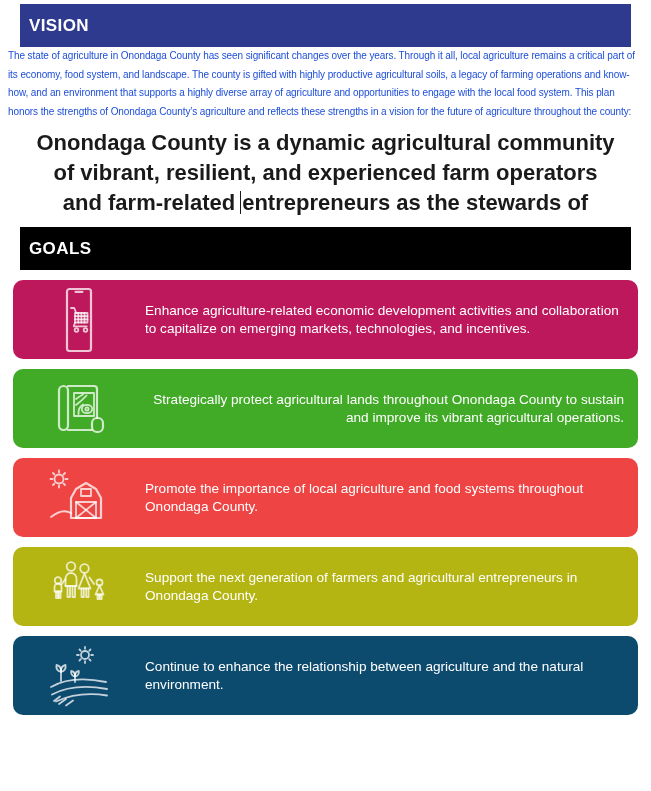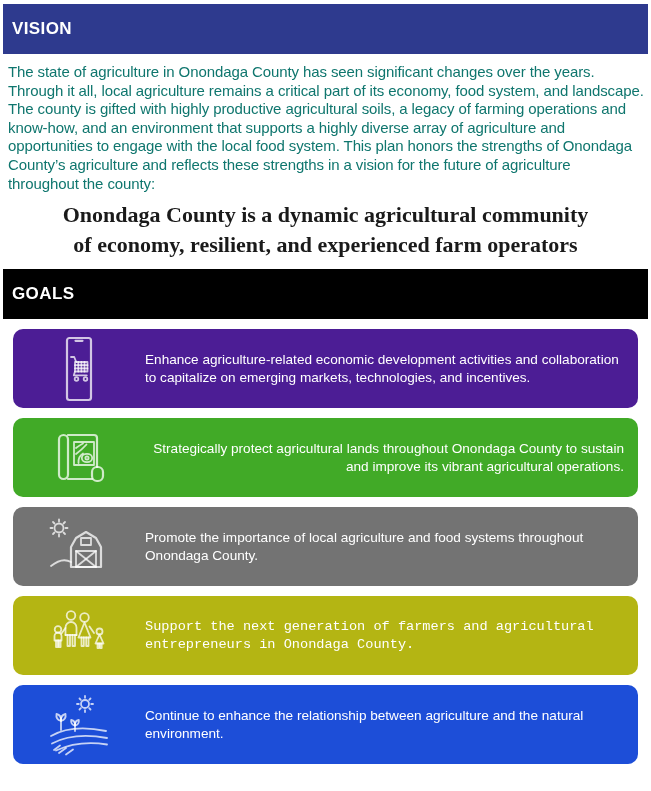--- a/index.html
+++ b/index.html
@@ -2,35 +2,35 @@
 <html><head>
 <meta charset="utf-8">
 <style>
   html,body{margin:0;padding:0;}
   body{
     width:651px;height:791px;background:#ffffff;
     font-family:"Liberation Sans","DejaVu Sans",sans-serif;
     position:relative;overflow:hidden;
   }
   .section-bar{
-    margin:0 3px;height:50px;display:flex;align-items:center;
+    margin:0 20px;height:43px;display:flex;align-items:center;
     padding-left:9px;box-sizing:border-box;
     color:#ffffff;font-size:17px;font-weight:bold;letter-spacing:0.4px;
   }
   #vision-bar{margin-top:4px;}
   #goals-bar{margin-top:9px;}
   .intro{
-    margin:9px 8px 0 8px;width:637px;
-    font-size:15px;line-height:18.6px;color:#0f766e;letter-spacing:-0.1px;
+    margin:0 8px 0 8px;width:637px;
+    font-size:10px;line-height:18.6px;color:#1d4ed8;letter-spacing:-0.1px;
   }
   .statement{
     margin-top:7px;text-align:center;
     font-size:22px;font-weight:bold;line-height:30px;color:#1a1a1a;
   }
-  .statement .line{white-space:nowrap;font-family:Liberation Serif, serif;}
+  .statement .line{white-space:nowrap;}
   .caret{
     display:inline-block;width:1px;height:23px;background:#1a1a1a;
     vertical-align:-4px;margin:0 1px 0 5px;
   }
   .goals-list{margin:0 13px;}
   .goal-item{
     height:79px;margin-top:10px;border-radius:10px;
     display:flex;align-items:center;color:#ffffff;
   }
   .goal-icon{
@@ -49,30 +49,31 @@
 <body>
 
 <div class="section-bar" id="vision-bar" style="background: rgb(46, 58, 142);">
   <span>VISION</span>
 </div>
 
 <div class="intro">The state of agriculture in Onondaga County has seen significant changes over the years. Through it all, local agriculture remains a critical part of its economy, food system, and landscape. The county is gifted with highly productive agricultural soils, a legacy of farming operations and know-how, and an environment that supports a highly diverse array of agriculture and opportunities to engage with the local food system. This plan honors the strengths of Onondaga County’s agriculture and reflects these strengths in a vision for the future of agriculture throughout the county:</div>
 
 <div class="statement">
   <div class="line">Onondaga County is a dynamic agricultural community</div>
-  <div class="line">of economy, resilient, and experienced farm operators</div>
+  <div class="line">of vibrant, resilient, and experienced farm operators</div>
+  <div class="line"><span>and farm-related</span><span class="caret"></span><span>entrepreneurs as the stewards of</span></div>
 </div>
 
 <div class="section-bar" id="goals-bar" style="background: #000000;">
   <span>GOALS</span>
 </div>
 
 <div class="goals-list">
 
-  <div class="goal-item" style="background: #4c1d95;">
+  <div class="goal-item" style="background: #be185d;">
     <div class="goal-icon">
       <svg width="64" height="68" viewBox="0 0 64 68">
         <rect class="stk" x="20" y="3" width="24" height="62" rx="2.5" stroke-width="2.6"></rect>
         <line class="stk" x1="28.5" y1="5.8" x2="35.5" y2="5.8" stroke-width="2.6"></line>
         <path class="stk-thin" d="M24,22 h3.2 l2,5"></path>
         <rect class="stk-thin" x="28" y="27" width="12.5" height="9.5"></rect>
         <line class="stk-thin" x1="31.3" y1="27" x2="31.3" y2="36.5"></line>
         <line class="stk-thin" x1="34.4" y1="27" x2="34.4" y2="36.5"></line>
         <line class="stk-thin" x1="37.5" y1="27" x2="37.5" y2="36.5"></line>
         <line class="stk-thin" x1="28" y1="30.2" x2="40.5" y2="30.2"></line>
@@ -96,21 +97,21 @@
         <path class="stk-thin" d="M30,22 q4,-3 7,-4.5"></path>
         <path class="stk-thin" d="M30,28 q6.5,-5 10.5,-9.5"></path>
         <circle class="stk-thin" cx="41" cy="32" r="1.6"></circle>
         <ellipse class="stk-thin" cx="41" cy="32" rx="5.2" ry="4.2"></ellipse>
         <path class="stk-thin" d="M32.5,37 q-0.5,-6.5 4.5,-9.5"></path>
       </svg>
     </div>
     <div class="goal-text">Strategically protect agricultural lands throughout Onondaga County to sustain and improve its vibrant agricultural operations.</div>
   </div>
 
-  <div class="goal-item" style="background: #737373;">
+  <div class="goal-item" style="background: #ef4444;">
     <div class="goal-icon">
       <svg width="68" height="64" viewBox="0 0 68 64">
         <circle class="stk-thin" cx="14" cy="13" r="4.5"></circle>
         <line class="stk-thin" x1="14" y1="4.5" x2="14" y2="6.5"></line>
         <line class="stk-thin" x1="14" y1="19.5" x2="14" y2="21.5"></line>
         <line class="stk-thin" x1="5.5" y1="13" x2="7.5" y2="13"></line>
         <line class="stk-thin" x1="20.5" y1="13" x2="22.5" y2="13"></line>
         <line class="stk-thin" x1="8" y1="7" x2="9.5" y2="8.5"></line>
         <line class="stk-thin" x1="18.5" y1="17.5" x2="20" y2="19"></line>
         <line class="stk-thin" x1="20" y1="7" x2="18.5" y2="8.5"></line>
@@ -119,21 +120,21 @@
         <rect class="stk-thin" x="36" y="23" width="10" height="7"></rect>
         <rect class="stk-thin" x="31" y="36" width="20" height="16"></rect>
         <line class="stk-thin" x1="31" y1="36" x2="51" y2="52"></line>
         <line class="stk-thin" x1="51" y1="36" x2="31" y2="52"></line>
         <path class="stk-thin" d="M6,51 q11,-9 20,-4"></path>
       </svg>
     </div>
     <div class="goal-text">Promote the importance of local agriculture and food systems throughout Onondaga County.</div>
   </div>
 
-  <div class="goal-item" style="background: rgb(180, 181, 19); font-family: Liberation Mono, monospace;">
+  <div class="goal-item" style="background: rgb(180, 181, 19);">
     <div class="goal-icon">
       <svg width="64" height="60" viewBox="0 0 64 60">
         <circle class="stk-thin" cx="24" cy="9.5" r="4.3"></circle>
         <path class="stk-thin" d="M18.5,29 V21.5 a5.5,5.5 0 0 1 11,0 V29"></path>
         <path class="stk-thin" d="M18.5,29 h11"></path>
         <path class="stk-thin" d="M20.5,29 V40 h2.5 V29"></path>
         <path class="stk-thin" d="M25.5,29 V40 h2.5 V29"></path>
         <path class="stk-thin" d="M18.5,22 L14.5,27.5"></path>
         <circle class="stk-thin" cx="37.5" cy="11.5" r="4.3"></circle>
         <path class="stk-thin" d="M37.5,16.5 L31.5,31.5 H43.5 Z"></path>
@@ -146,21 +147,21 @@
         <path class="stk-thin" d="M11.8,34.5 V41 h1.8 V34.5"></path>
         <circle class="stk-thin" cx="52.5" cy="25.5" r="3"></circle>
         <path class="stk-thin" d="M52.5,28.5 L48.5,37.5 H56.5 Z"></path>
         <path class="stk-thin" d="M50.5,37.5 V42 h1.5 V37.5"></path>
         <path class="stk-thin" d="M53.2,37.5 V42 h1.5 V37.5"></path>
       </svg>
     </div>
     <div class="goal-text">Support the next generation of farmers and agricultural entrepreneurs in Onondaga County.</div>
   </div>
 
-  <div class="goal-item" style="background: #1d4ed8;">
+  <div class="goal-item" style="background: #0c4a6e;">
     <div class="goal-icon">
       <svg width="66" height="64" viewBox="0 0 66 64">
         <circle class="stk-thin" cx="39" cy="11" r="4"></circle>
         <line class="stk-thin" x1="39" y1="3" x2="39" y2="4.8"></line>
         <line class="stk-thin" x1="39" y1="17.2" x2="39" y2="19"></line>
         <line class="stk-thin" x1="31" y1="11" x2="32.8" y2="11"></line>
         <line class="stk-thin" x1="45.2" y1="11" x2="47" y2="11"></line>
         <line class="stk-thin" x1="33.5" y1="5.5" x2="34.8" y2="6.8"></line>
         <line class="stk-thin" x1="43.2" y1="15.2" x2="44.5" y2="16.5"></line>
         <line class="stk-thin" x1="44.5" y1="5.5" x2="43.2" y2="6.8"></line>

